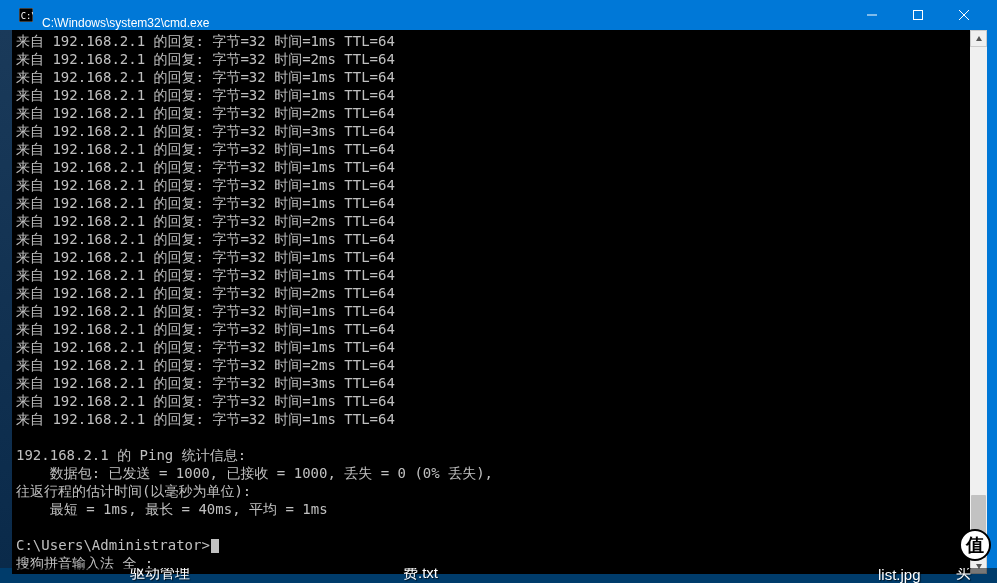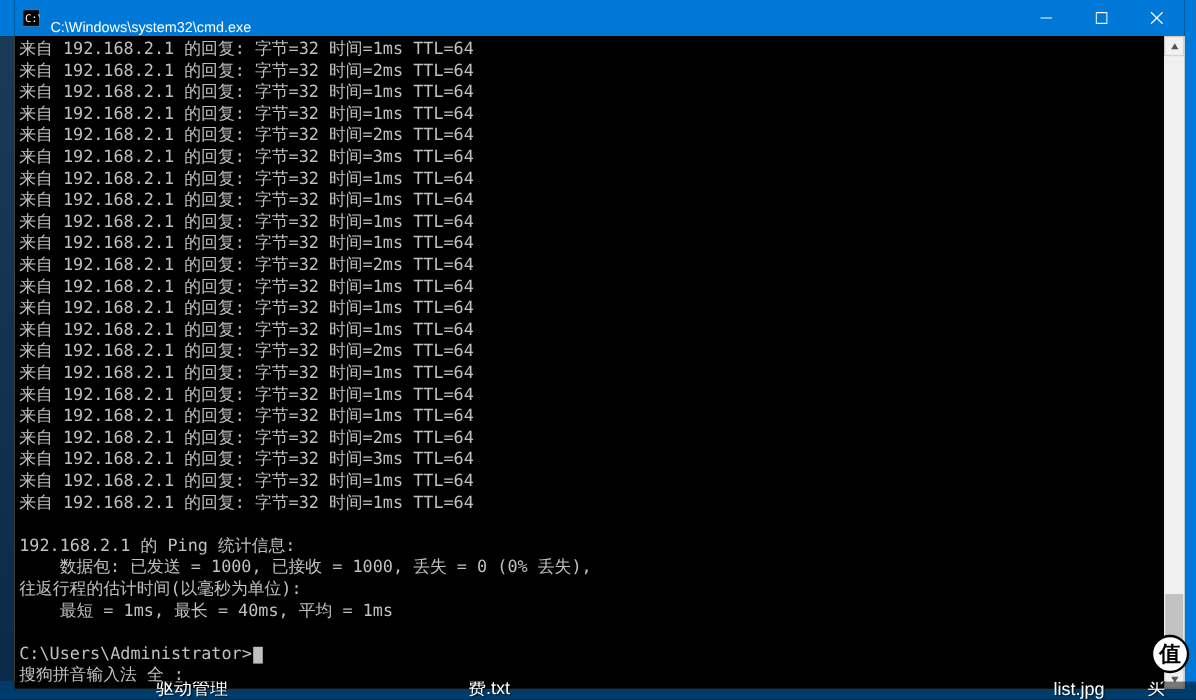--- a/index.html
+++ b/index.html
@@ -256,16 +256,16 @@
     </div>
   </div>
 </div>
 
 <div class="zhidemai">
   <div class="zhidemai-logo">值</div>
 </div>
 
 <div class="taskbar">
   <span class="desktop-icon" style="left:130px">驱动管理</span>
-  <span class="desktop-icon" style="left:390px">费.txt</span>
+  <span class="desktop-icon" style="left:403px">费.txt</span>
   <span class="desktop-icon" style="left:878px">list.jpg</span>
   <span class="desktop-icon" style="left:930px">什么值得买</span>
 </div>
 
 </body></html>

